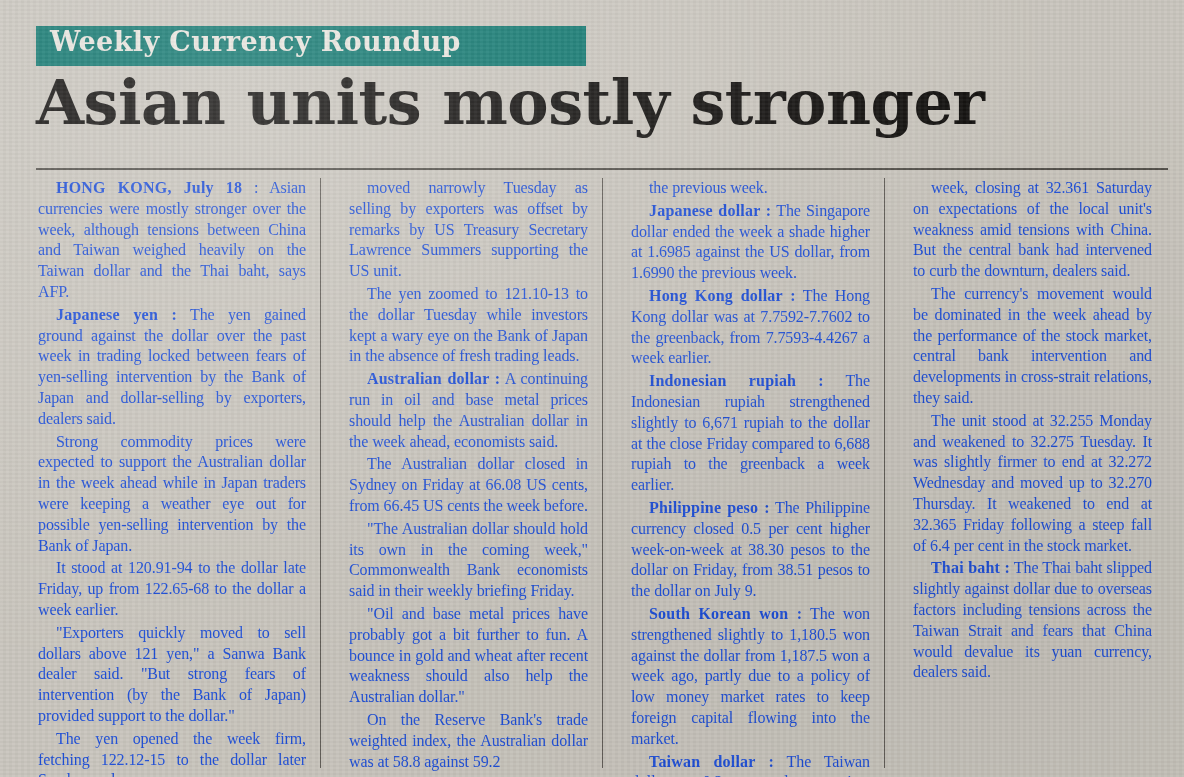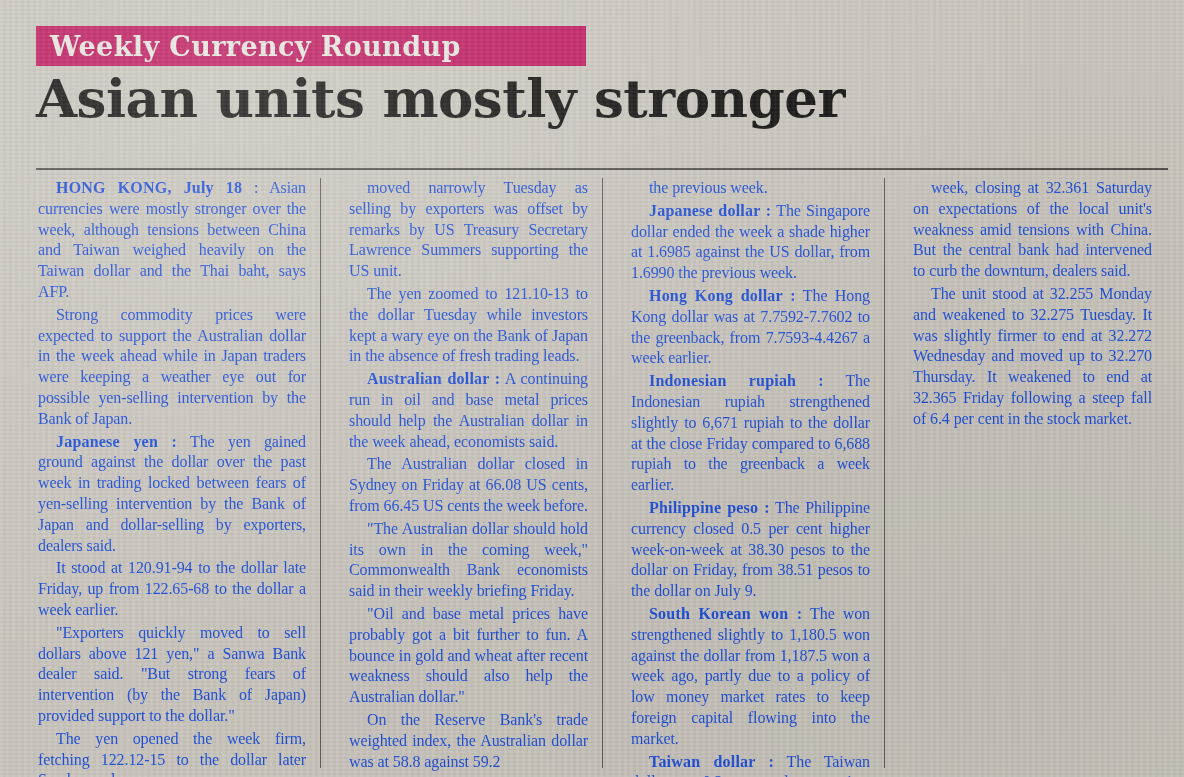--- a/index.html
+++ b/index.html
@@ -29,41 +29,40 @@
     pointer-events: none;
     z-index: 5;
     opacity: 0.55;
   }
   .masthead {
     position: absolute;
     left: 36px;
     top: 26px;
     width: 550px;
     height: 40px;
-    background: #be185d;
+    background: #0f766e;
     display: flex;
-    align-items: center;
   }
   .masthead-text {
     color: #e8e5de;
     font-family: "DejaVu Serif", serif;
     font-weight: bold;
     font-size: 27px;
     letter-spacing: 0.4px;
     padding-left: 14px;
     white-space: nowrap;
   }
   .headline {
     position: absolute;
     left: 36px;
     top: 72px;
     width: 1130px;
     font-family: "DejaVu Serif", serif;
     font-weight: bold;
-    font-size: 53px;
+    font-size: 62px;
     line-height: 1.0;
     letter-spacing: -0.5px;
     color: #12100e;
     white-space: nowrap;
   }
   .rule {
     position: absolute;
     left: 36px;
     top: 168px;
     width: 1132px;
@@ -117,22 +116,22 @@
   </div>
 
   <div class="headline">Asian units mostly stronger</div>
 
   <div class="rule"></div>
 
   <div class="columns">
     <div class="col">
       <div class="col-inner" id="col-0">
           <p class="para"><span class="lead">HONG KONG, July 18</span><span> : Asian currencies were mostly stronger over the week, although tensions between China and Taiwan weighed heavily on the Taiwan dollar and the Thai baht, says AFP.</span></p>
+          <p class="para"><span class="lead">Japanese yen :</span><span> The yen gained ground against the dollar over the past week in trading locked between fears of yen-selling intervention by the Bank of Japan and dollar-selling by exporters, dealers said.</span></p>
           <p class="para"><span>Strong commodity prices were expected to support the Australian dollar in the week ahead while in Japan traders were keeping a weather eye out for possible yen-selling intervention by the Bank of Japan.</span></p>
-          <p class="para"><span class="lead">Japanese yen :</span><span> The yen gained ground against the dollar over the past week in trading locked between fears of yen-selling intervention by the Bank of Japan and dollar-selling by exporters, dealers said.</span></p>
           <p class="para"><span>It stood at 120.91-94 to the dollar late Friday, up from 122.65-68 to the dollar a week earlier.</span></p>
           <p class="para"><span>"Exporters quickly moved to sell dollars above 121 yen," a Sanwa Bank dealer said. "But strong fears of intervention (by the Bank of Japan) provided support to the dollar."</span></p>
           <p class="para"><span>The yen opened the week firm, fetching 122.12-15 to the dollar later Sunday, and</span></p>
         </div>
     </div>
     <div class="col">
       <div class="col-inner" id="col-1">
           <p class="para"><span>moved narrowly Tuesday as selling by exporters was offset by remarks by US Treasury Secretary Lawrence Summers supporting the US unit.</span></p>
           <p class="para"><span>The yen zoomed to 121.10-13 to the dollar Tuesday while investors kept a wary eye on the Bank of Japan in the absence of fresh trading leads.</span></p>
           <p class="para"><span class="lead">Australian dollar :</span><span> A continuing run in oil and base metal prices should help the Australian dollar in the week ahead, economists said.</span></p>
@@ -149,18 +148,20 @@
           <p class="para"><span class="lead">Hong Kong dollar :</span><span> The Hong Kong dollar was at 7.7592-7.7602 to the greenback, from 7.7593-4.4267 a week earlier.</span></p>
           <p class="para"><span class="lead">Indonesian rupiah :</span><span> The Indonesian rupiah strengthened slightly to 6,671 rupiah to the dollar at the close Friday compared to 6,688 rupiah to the greenback a week earlier.</span></p>
           <p class="para"><span class="lead">Philippine peso :</span><span> The Philippine currency closed 0.5 per cent higher week-on-week at 38.30 pesos to the dollar on Friday, from 38.51 pesos to the dollar on July 9.</span></p>
           <p class="para"><span class="lead">South Korean won :</span><span> The won strengthened slightly to 1,180.5 won against the dollar from 1,187.5 won a week ago, partly due to a policy of low money market rates to keep foreign capital flowing into the market.</span></p>
           <p class="para"><span class="lead">Taiwan dollar :</span><span> The Taiwan dollar was 0.2 per cent lower against the greenback over the</span></p>
         </div>
     </div>
     <div class="col">
       <div class="col-inner" id="col-3">
           <p class="para"><span>week, closing at 32.361 Saturday on expectations of the local unit's weakness amid tensions with China. But the central bank had intervened to curb the downturn, dealers said.</span></p>
+          <p class="para"><span>The currency's movement would be dominated in the week ahead by the performance of the stock market, central bank intervention and developments in cross-strait relations, they said.</span></p>
           <p class="para"><span>The unit stood at 32.255 Monday and weakened to 32.275 Tuesday. It was slightly firmer to end at 32.272 Wednesday and moved up to 32.270 Thursday. It weakened to end at 32.365 Friday following a steep fall of 6.4 per cent in the stock market.</span></p>
+          <p class="para"><span class="lead">Thai baht :</span><span> The Thai baht slipped slightly against dollar due to overseas factors including tensions across the Taiwan Strait and fears that China would devalue its yuan currency, dealers said.</span></p>
         </div>
     </div>
   </div>
 
 </div>
 
 </body></html>

